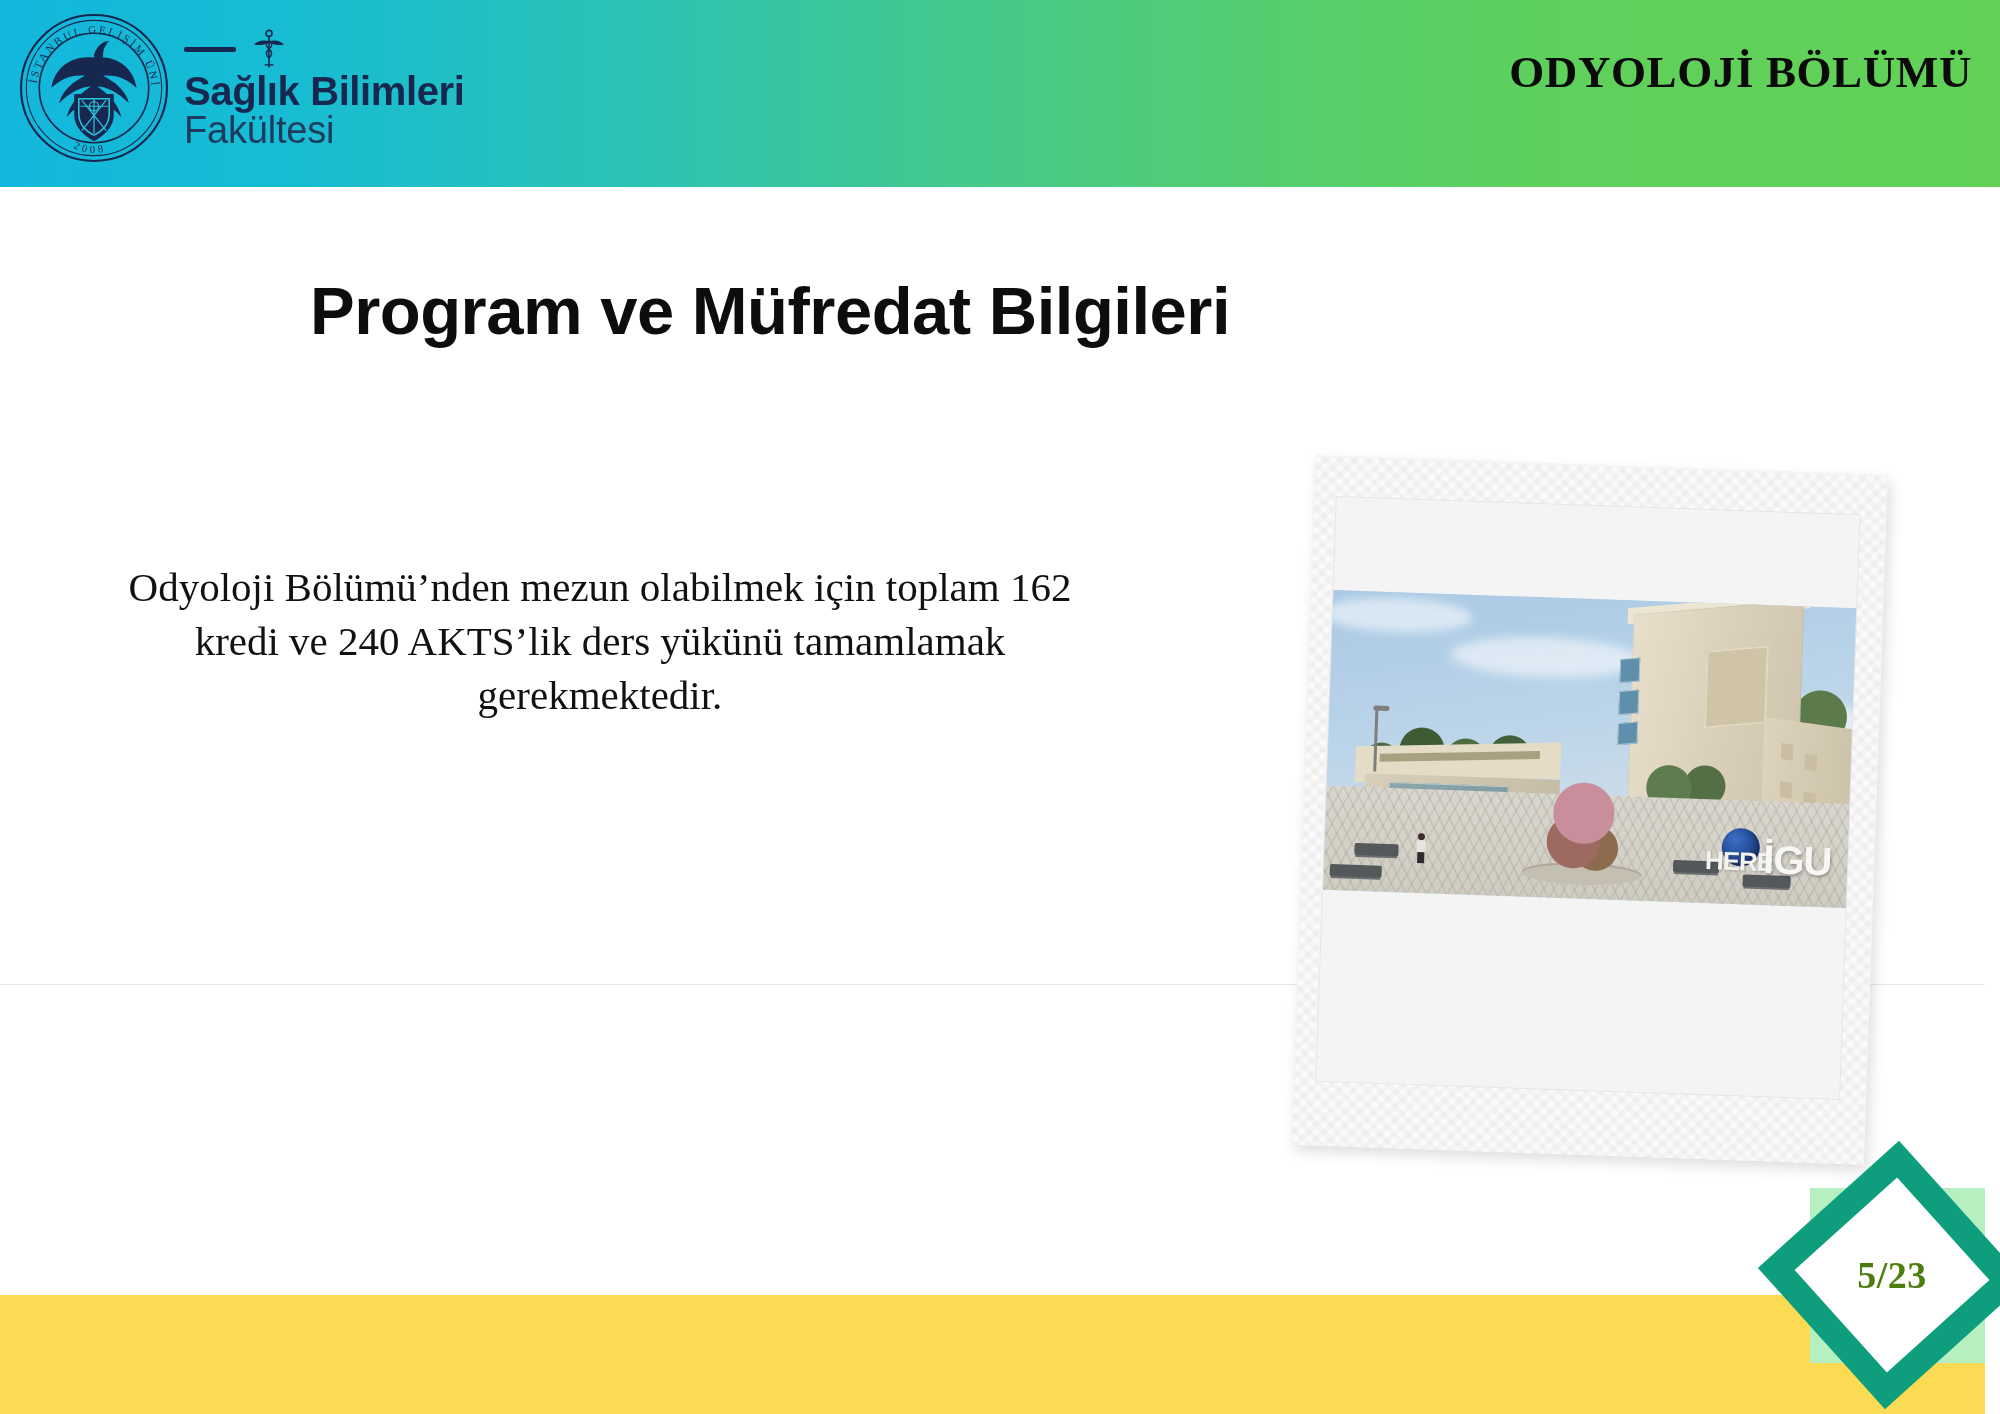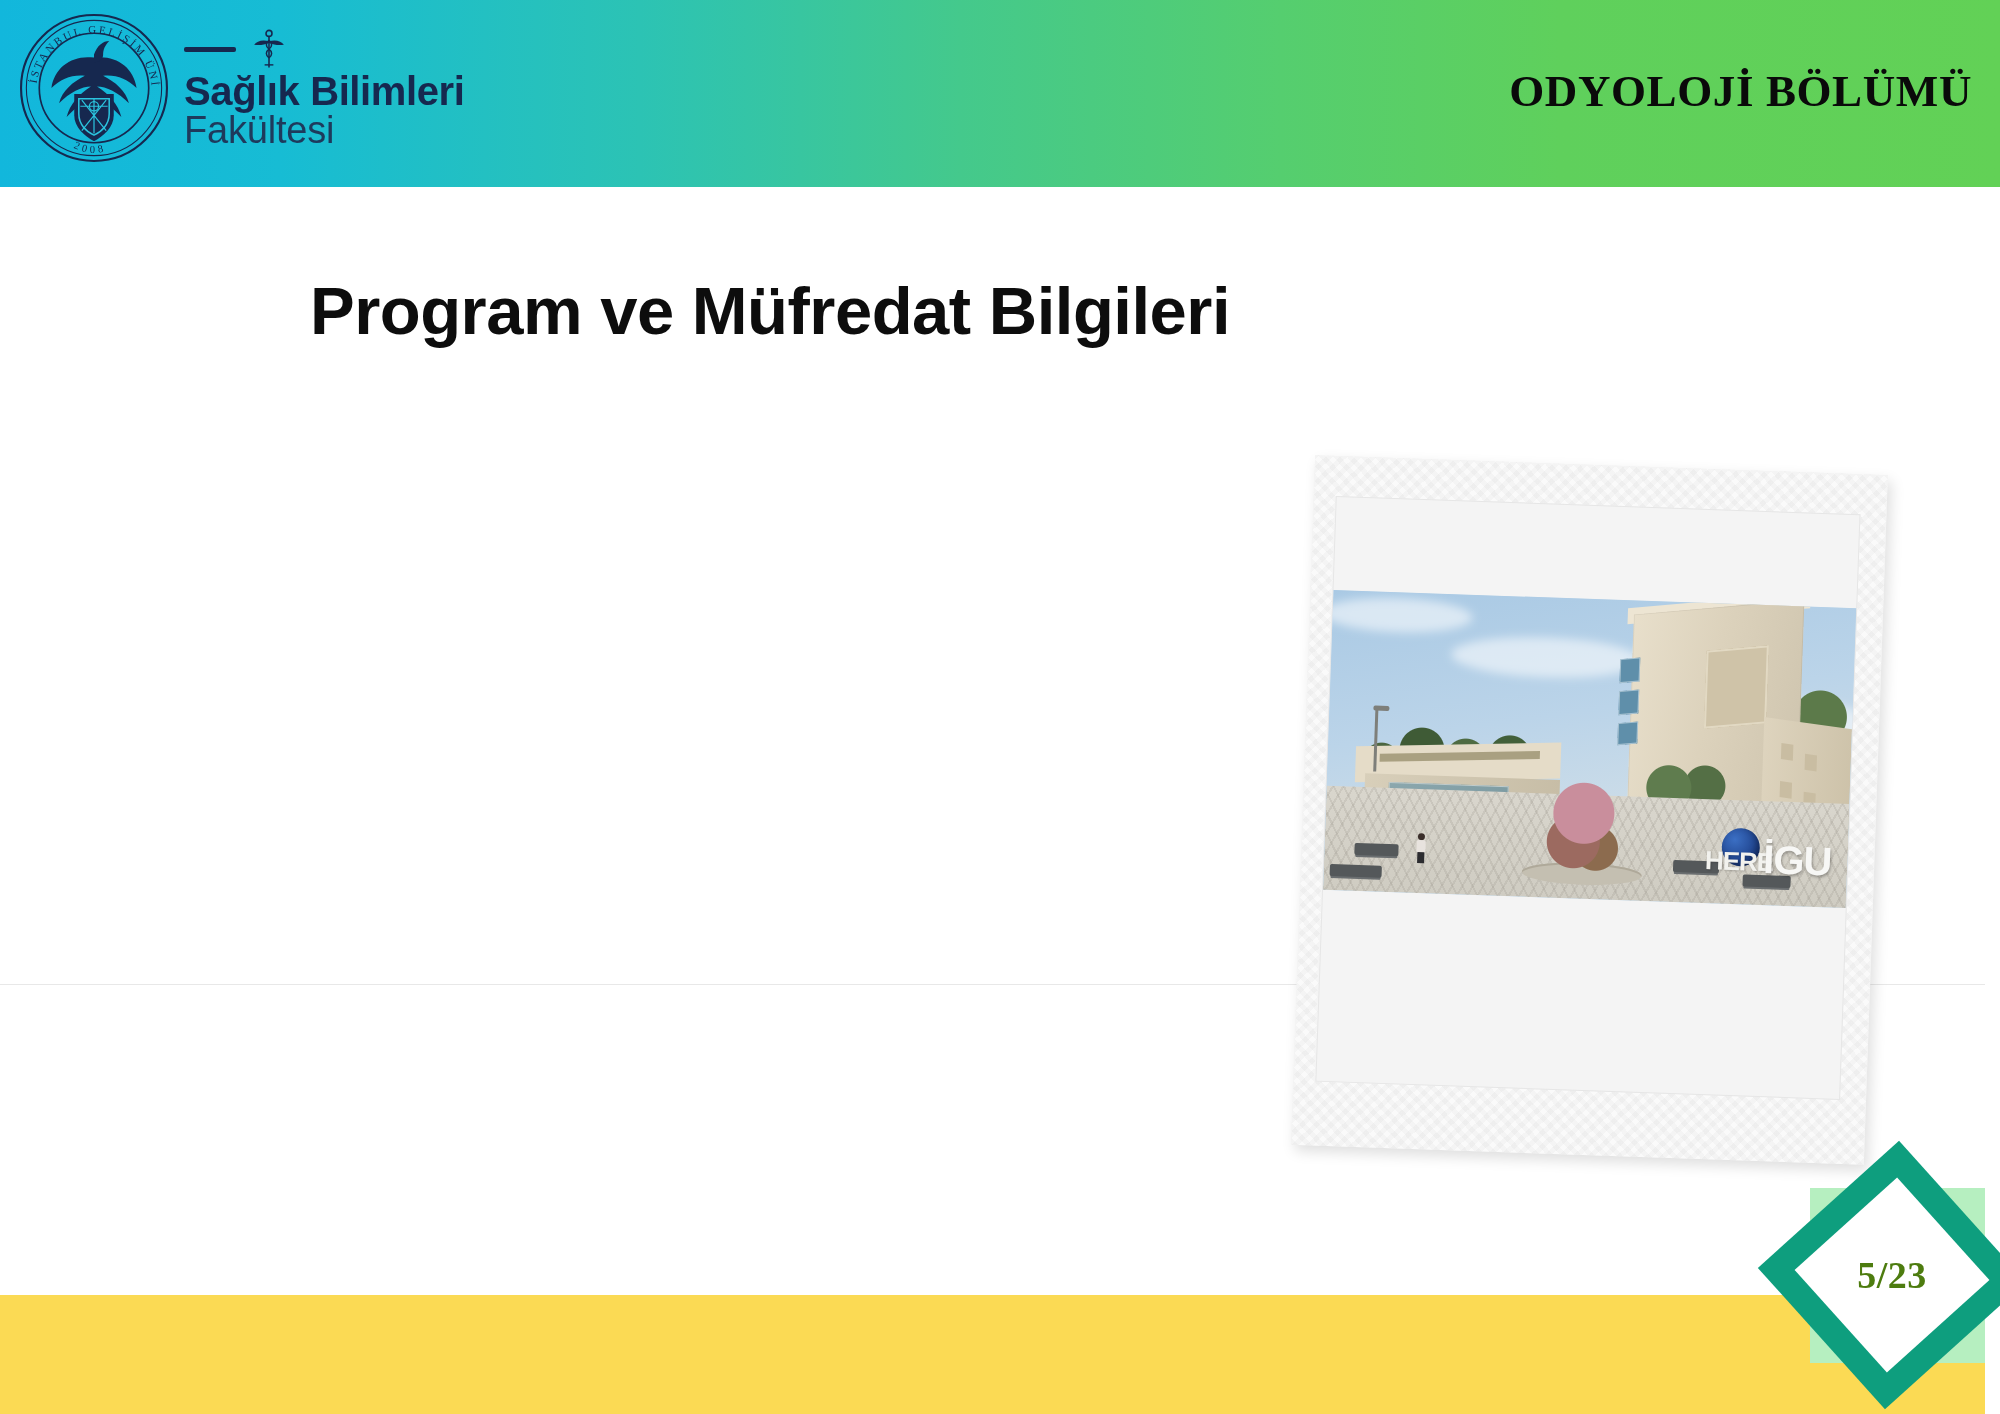--- a/index.html
+++ b/index.html
@@ -24,21 +24,21 @@
     font-family:"Liberation Sans", sans-serif; font-weight:bold;
     font-size:40px; color:#16284F; line-height:1.02; letter-spacing:-0.4px;
   }
   .brand-line2 {
     font-family:"Liberation Sans", sans-serif; font-weight:400;
     font-size:38px; color:#1E3A5C; line-height:1.05; letter-spacing:-0.2px;
   }
   #dept-title {
     position:absolute; right:28px; top:46px;
     font-family:"Liberation Serif", serif; font-weight:bold;
-    font-size:45px; color:#0A0A0A; letter-spacing:0.6px; white-space:nowrap;margin-top:19px;
+    font-size:45px; color:#0A0A0A; letter-spacing:0.6px; white-space:nowrap;
   }
 
   
   #slide-title {
     position:absolute; left:0; top:272px; width:1540px; text-align:center;
     font-family:Liberation Sans, sans-serif; font-weight:bold;
     font-size:67px; color:#0D0D0D; letter-spacing:-0.5px; white-space:nowrap;
   }
 
   
@@ -276,20 +276,21 @@
       <div class="brand-line2">Fakültesi</div>
     </div>
   </div>
 
   <div id="dept-title">ODYOLOJİ BÖLÜMÜ</div>
 </div>
 
 <h1 id="slide-title">Program ve Müfredat Bilgileri</h1>
 
 <div id="body-col">
+  <p class="para" id="para1">Odyoloji Bölümü’nden mezun olabilmek için toplam 162 kredi ve 240 AKTS’lik ders yükünü tamamlamak gerekmektedir.</p>
 </div>
 
 <div id="faint-divider"></div>
 
 <div id="polaroid-wrap">
   <div id="polaroid-shadow"></div>
   <div id="polaroid-frame">
     <div id="polaroid-plate">
 
       <div id="photo">

